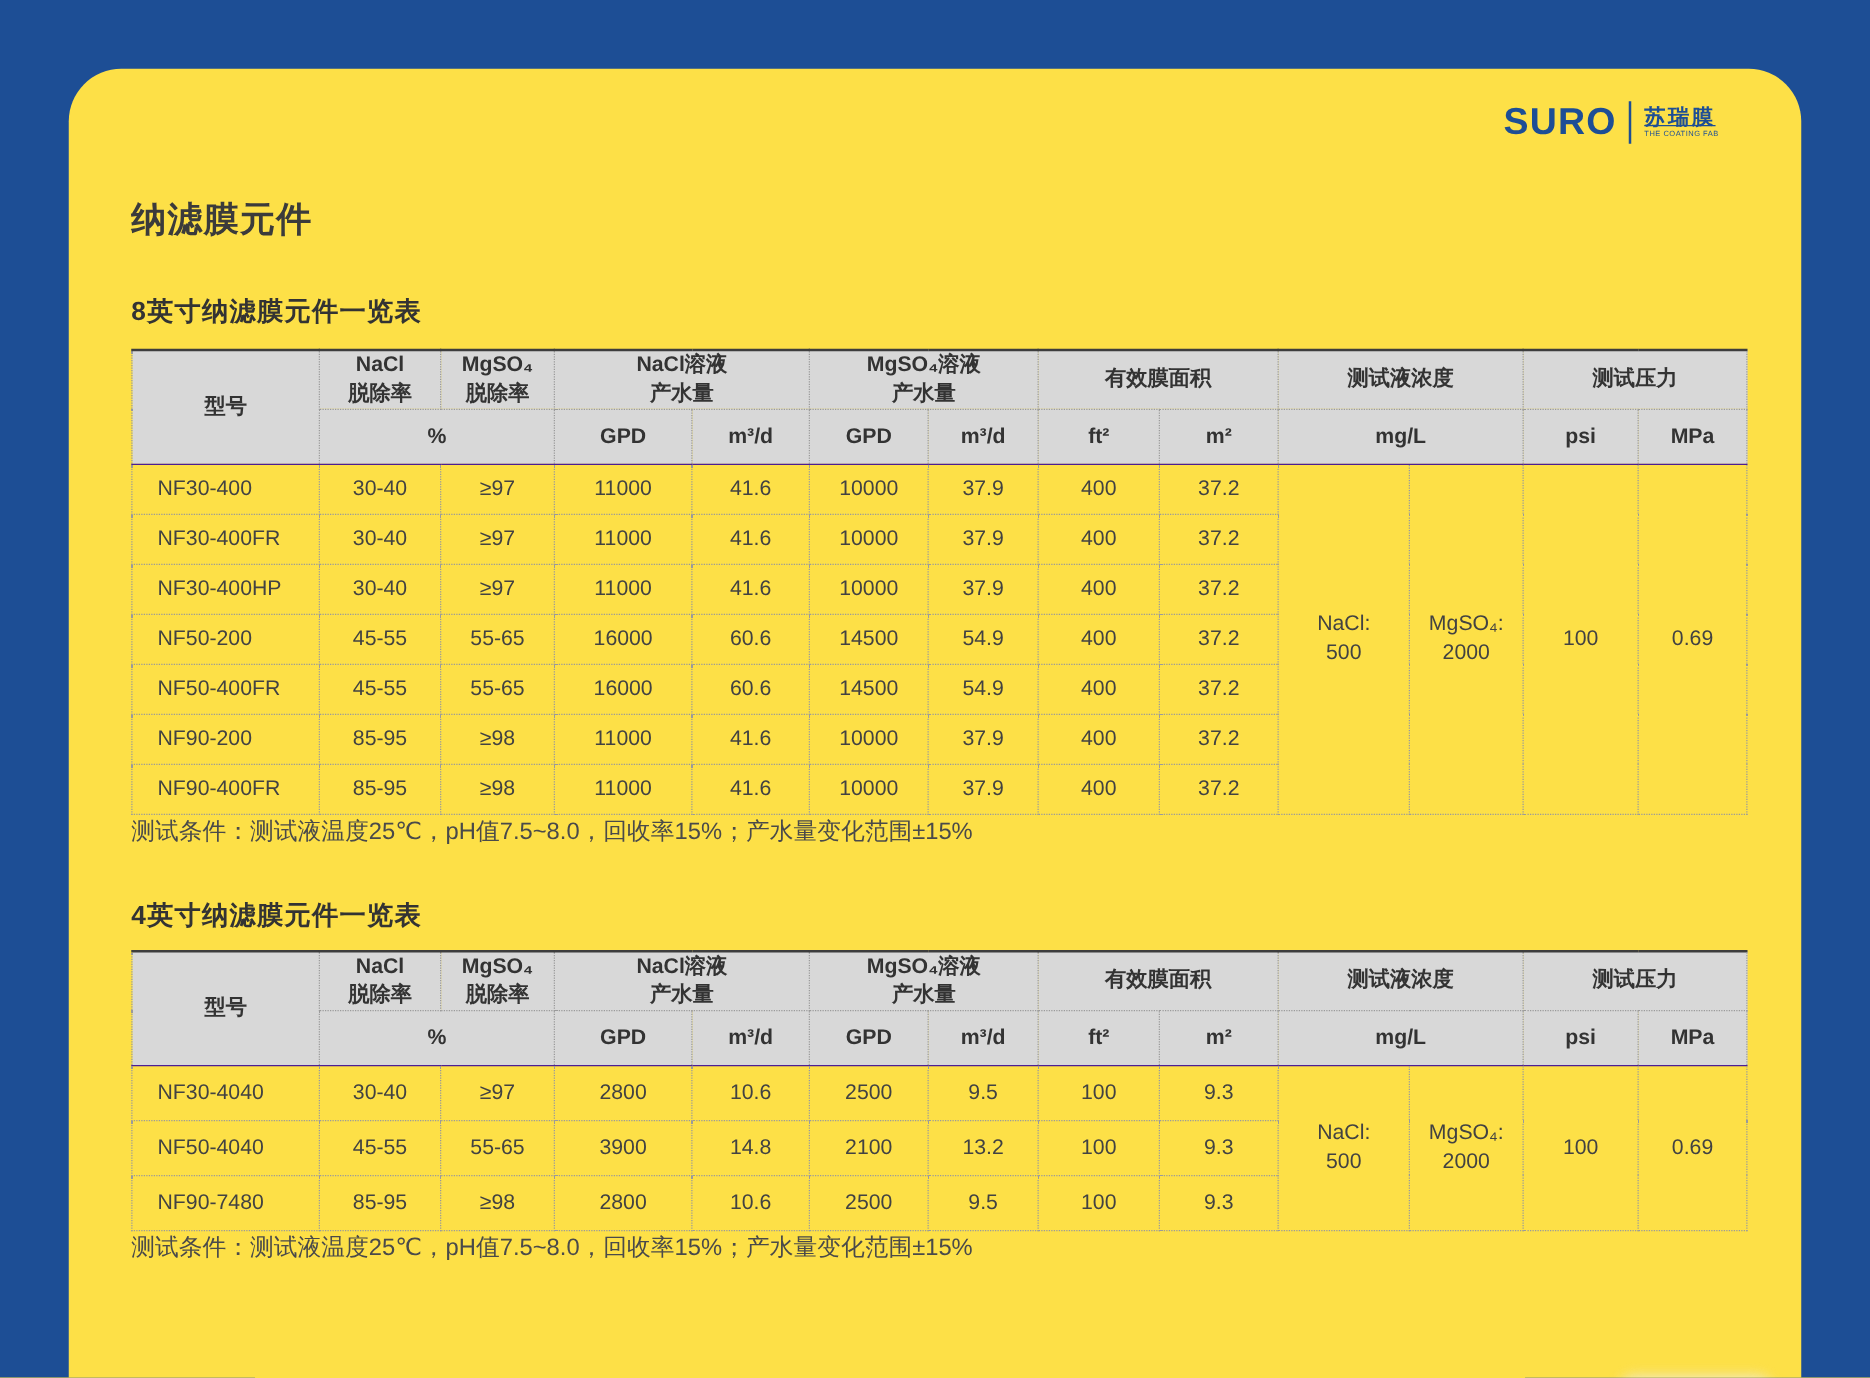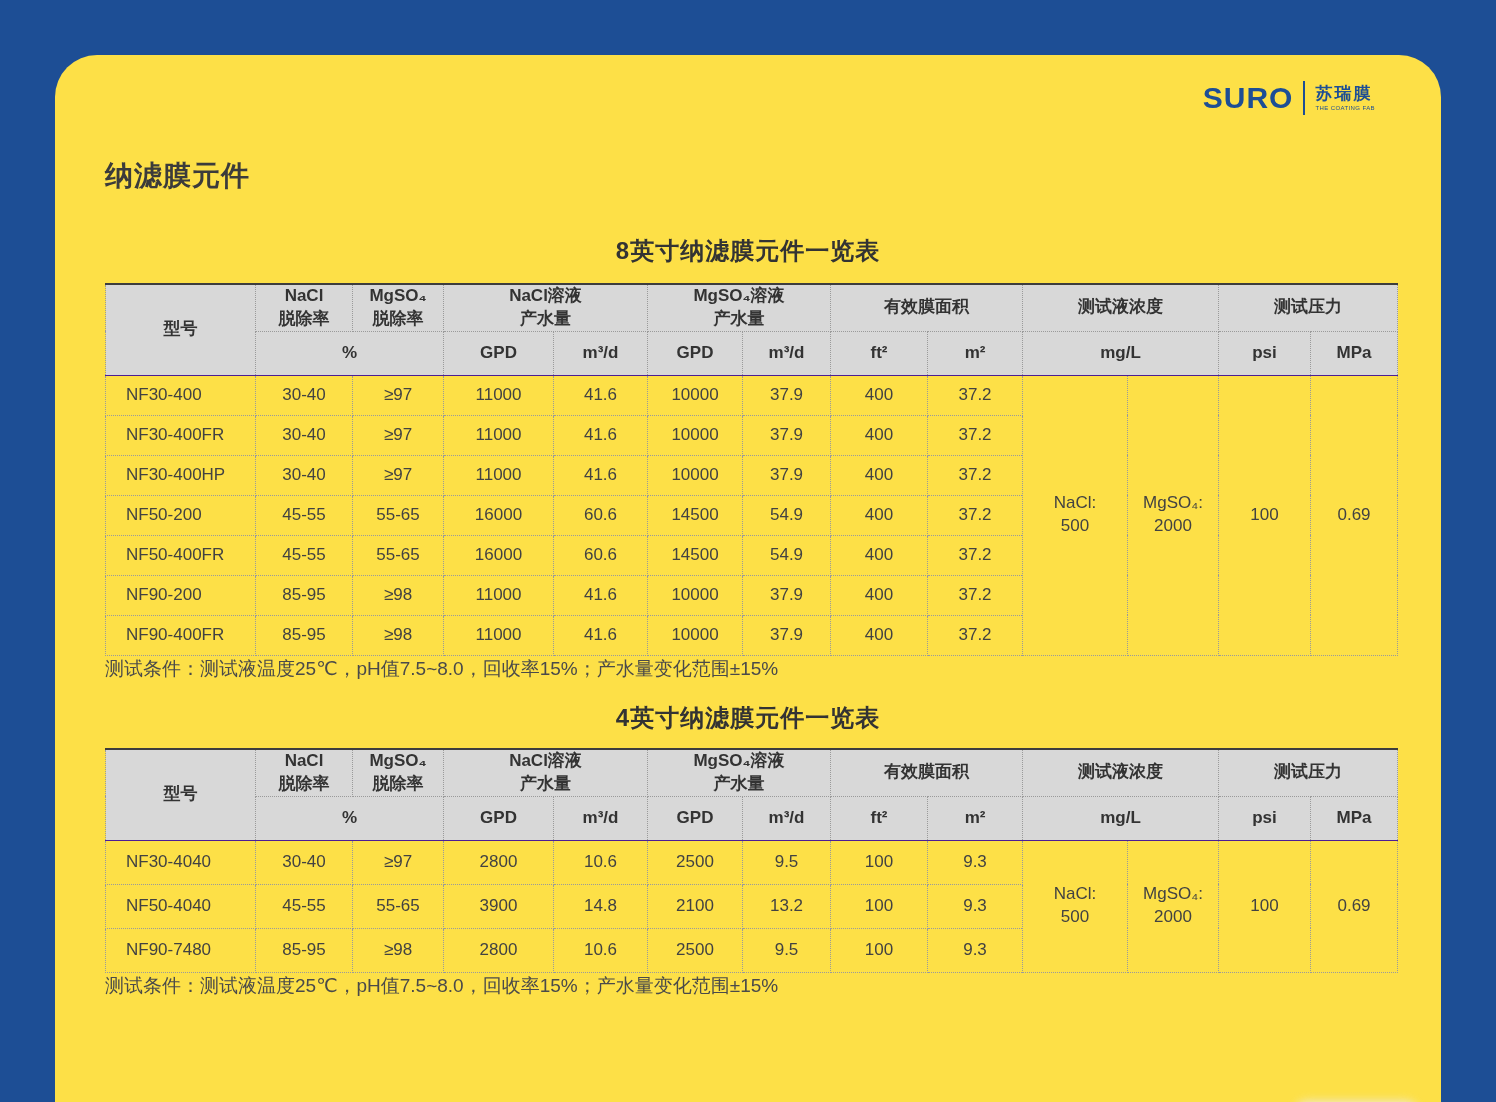--- a/index.html
+++ b/index.html
@@ -22,39 +22,39 @@
   .logo {
     position: absolute;
     top: 26px; right: 66px;
     display: flex; align-items: center; gap: 10px;
   }
   .logo-suro {
     font-size: 30px; font-weight: bold; color: #1d4e95; letter-spacing: 1px;
   }
   .logo-div { width: 2px; height: 34px; background: #1d4e95; }
   .logo-right { display: flex; flex-direction: column; line-height: 1.1; }
-  .logo-cn { font-size: 17px; font-weight: bold; color: #1d4e95; letter-spacing: 2px; }
+  .logo-cn { font-size: 17px; font-weight: bold; color: #1d4e95; letter-spacing: 2px; text-decoration: underline; }
   .logo-sub { font-size: 6px; color: #1d4e95; letter-spacing: 0.4px; margin-top: 1px; }
 
   .page-title {
     padding-top: 102px;
     font-size: 28px;
     font-weight: bold;
     color: #3b3b3b;
     letter-spacing: 1px;
   }
   .tbl-title {
-    text-align: center;
-    font-size: 24px;
+    text-align: left;
+    font-size: 21px;
     font-weight: bold;
     color: #333;
     letter-spacing: 1px;
   }
   .tbl-title-8 { margin-top: 40px; margin-bottom: 16px; }
-  .tbl-title-4 { margin-top: 20px; margin-bottom: 14px; }
+  .tbl-title-4 { margin-top: 40px; margin-bottom: 14px; }
 
   table {
     width: 1292px;
     table-layout: fixed;
     border-collapse: collapse;
     border-left: 1px dotted #9a9a9a;
     border-right: 1px dotted #9a9a9a;
     border-bottom: 1px dotted #9a9a9a;
     border-top: 2px solid #3d3d3d;
   }

